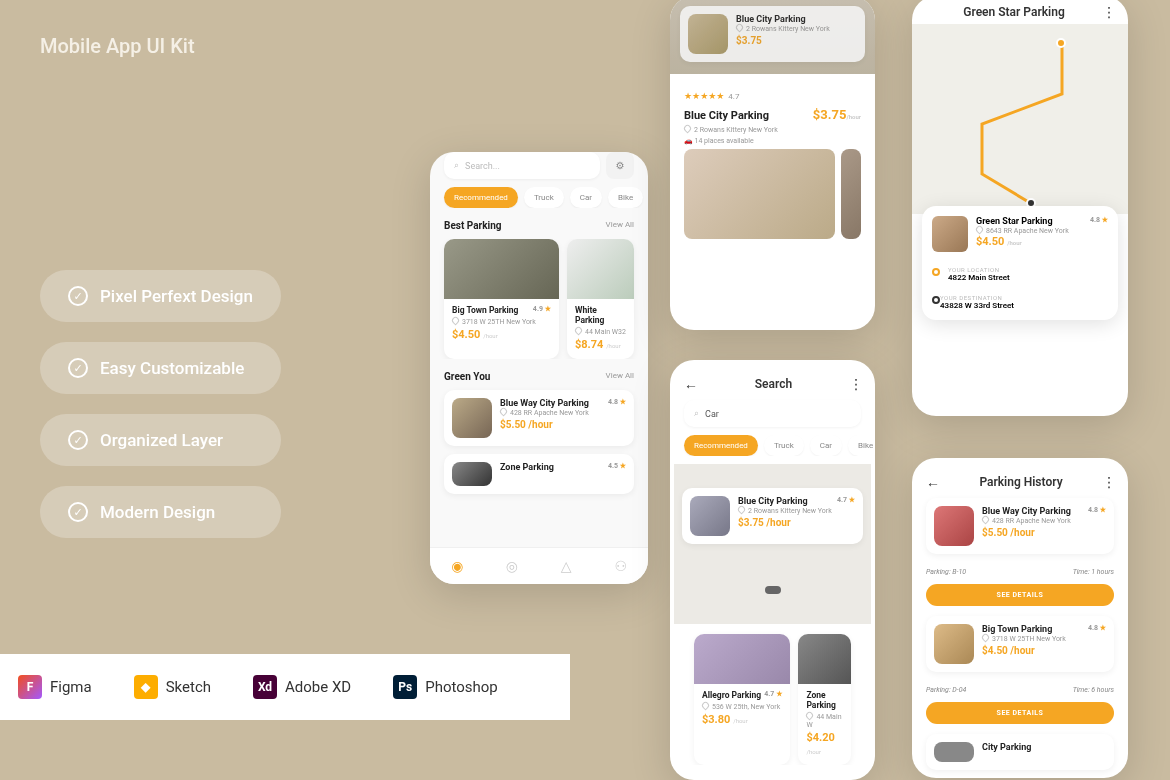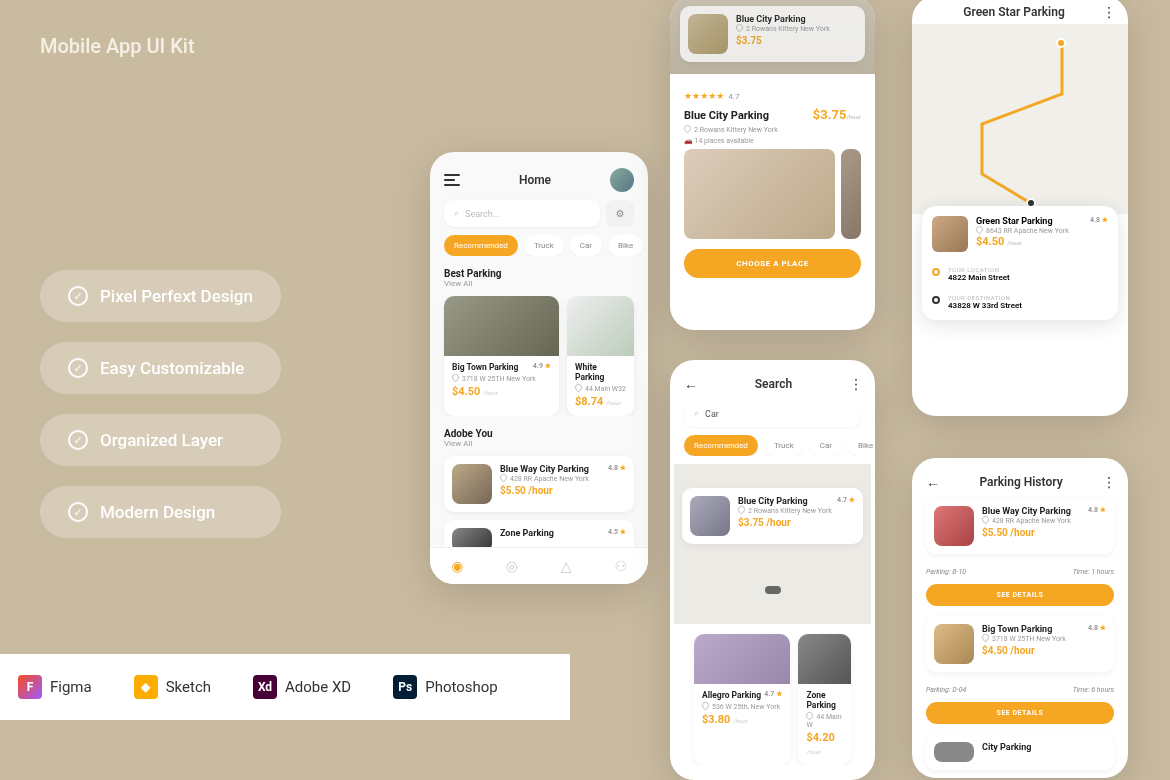--- a/index.html
+++ b/index.html
@@ -24,21 +24,21 @@
 .burger { width: 16px; height: 12px; display: flex; flex-direction: column; justify-content: space-between; }
 .burger span { height: 2px; background: #333; border-radius: 2px; }
 .burger span:nth-child(2){width:70%}
 .avatar { width: 24px; height: 24px; border-radius: 50%; background: linear-gradient(135deg,#8a9,#578); }
 .search-row { display: flex; gap: 6px; padding: 0 14px; margin-bottom: 8px; }
 .search-box { flex: 1; background: #fff; border-radius: 10px; padding: 8px 10px; font-size: 9px; color: #bbb; display: flex; align-items: center; gap: 6px; box-shadow: 0 1px 3px rgba(0,0,0,0.05); }
 .filter-btn { width: 28px; background: #f2f2f2; border-radius: 8px; display:flex;align-items:center;justify-content:center;}
 .chips { display: flex; gap: 6px; padding: 0 14px; margin-bottom: 10px; overflow: hidden; }
 .chip { font-size: 8px; padding: 6px 10px; border-radius: 12px; background: #fff; color: #888; white-space: nowrap; box-shadow: 0 1px 2px rgba(0,0,0,0.05); }
 .chip.active { background: #f5a623; color: #fff; }
-.section-head { display: flex; justify-content: space-between; padding: 2px 14px 8px; font-size: 10px; flex-direction: column; }
+.section-head { display: flex; justify-content: space-between; padding: 2px 14px 8px; font-size: 10px; }
 .section-head .t { font-weight: 700; color: #222; }
 .section-head .va { color: #999; font-size: 8px; }
 .h-cards { display: flex; gap: 8px; padding: 0 14px; overflow: hidden; }
 .card { background: #fff; border-radius: 10px; overflow: hidden; box-shadow: 0 2px 6px rgba(0,0,0,0.06); }
 .card .img { background: #aaa; }
 .card .body { padding: 6px 8px 8px; }
 .card .name { font-size: 8.5px; font-weight: 700; color: #222; }
 .card .addr { font-size: 7px; color: #999; margin-top: 2px; }
 .card .price { font-size: 11px; font-weight: 700; color: #f5a623; margin-top: 2px; }
 .card .price .unit { font-size: 6px; color: #ccc; font-weight: 400; }
@@ -105,29 +105,20 @@
       <span class="ico" style="background:#470137">Xd</span>
       <span>Adobe XD</span>
     </div>
   <div class="tool">
       <span class="ico" style="background:#001e36">Ps</span>
       <span>Photoshop</span>
     </div>
 </div>
 
 <div class="phone home">
-  <div class="ph-header">
-    <div class="burger">
-        <span></span>
-        <span></span>
-        <span></span>
-      </div>
-    <div class="ph-title">Home</div>
-    <div class="avatar"></div>
-  </div>
   <div class="search-row">
     <div class="search-box">
         <span>⌕</span>
         <span>Search...</span>
       </div>
     <div class="filter-btn">
         <span style="font-size:10px;color:#888">⚙</span>
       </div>
   </div>
   <div class="chips">
@@ -153,21 +144,21 @@
     <div class="card" style="width:70px">
       <div class="img" style="height:60px;background:linear-gradient(135deg,#eee,#bcb)"></div>
       <div class="body">
         <div class="name">White Parking</div>
         <div class="addr"><span class="pin-icon"></span><span>44 Main W32</span></div>
         <div class="price"><span>$8.74</span> <span class="unit">/hour</span></div>
       </div>
     </div>
   </div>
   <div class="section-head" style="margin-top:10px">
-      <span class="t">Adobe You</span>
+      <span class="t">Green You</span>
       <span class="va">View All</span>
     </div>
   <div class="list-card">
     <div class="img" style="background:linear-gradient(135deg,#ba8,#765)"></div>
     <div class="info">
       <div class="name"><span>Blue Way City Parking</span><span class="rating"><span>4.8</span> <span class="st">★</span></span></div>
       <div class="addr"><span class="pin-icon"></span><span>428 RR Apache New York</span></div>
       <div class="price"><span>$5.50</span> <span class="unit">/hour</span></div>
     </div>
   </div>
@@ -202,21 +193,20 @@
       <div style="font-size:11px;font-weight:700;color:#222">Blue City Parking</div>
       <div style="font-size:13px;font-weight:700;color:#f5a623"><span>$3.75</span><span style="font-size:6px;color:#ccc">/hour</span></div>
     </div>
     <div style="font-size:7px;color:#999;margin-top:3px"><span class="pin-icon"></span><span>2 Rowans Kittery New York</span></div>
     <div style="font-size:7px;color:#999;margin-top:3px">🚗 <span>14 places available</span></div>
   </div>
   <div class="gallery">
     <div class="g" style="flex:2.3;background:linear-gradient(135deg,#dcb,#ba8)"></div>
     <div class="g" style="flex:0.3;background:linear-gradient(135deg,#a98,#876)"></div>
   </div>
-  <div class="cta-btn">CHOOSE A PLACE</div>
 </div>
 
 <div class="phone search">
   <div class="ph-header">
     <span class="back-arrow">←</span>
     <div class="ph-title">Search</div>
     <span class="dots-icon">⋮</span>
   </div>
   <div style="padding:0 14px 8px">
     <div class="search-box">
@@ -284,21 +274,21 @@
         <div style="font-size:11px;font-weight:700;color:#f5a623"><span>$4.50</span> <span style="font-size:6px;color:#ccc">/hour</span></div>
       </div>
     </div>
     <div style="margin-top:14px;display:flex;gap:8px;align-items:flex-start">
       <div style="width:8px;height:8px;border:2px solid #f5a623;border-radius:50%;margin-top:2px"></div>
       <div>
         <div style="font-size:6px;color:#bbb;letter-spacing:0.5px">YOUR LOCATION</div>
         <div style="font-size:8px;font-weight:600">4822 Main Street</div>
       </div>
     </div>
-    <div style="margin-top:12px;display:flex;gap:8px;align-items:flex-start">
+    <div style="margin-top:12px;display:flex;gap:0;align-items:flex-start">
       <div style="width:8px;height:8px;border:2px solid #333;border-radius:50%;margin-top:2px"></div>
       <div>
         <div style="font-size:6px;color:#bbb;letter-spacing:0.5px">YOUR DESTINATION</div>
         <div style="font-size:8px;font-weight:600">43828 W 33rd Street</div>
       </div>
     </div>
   </div>
 </div>
 
 <div class="phone history">

